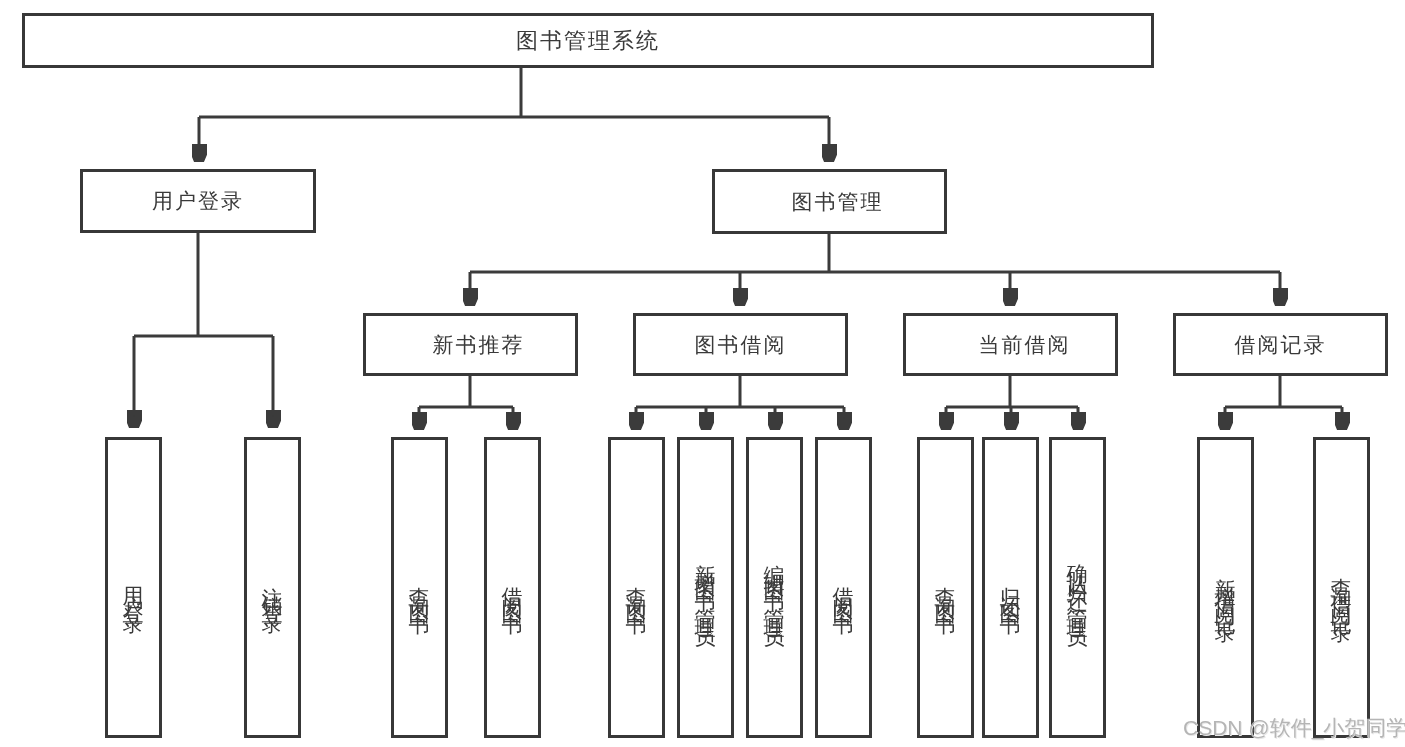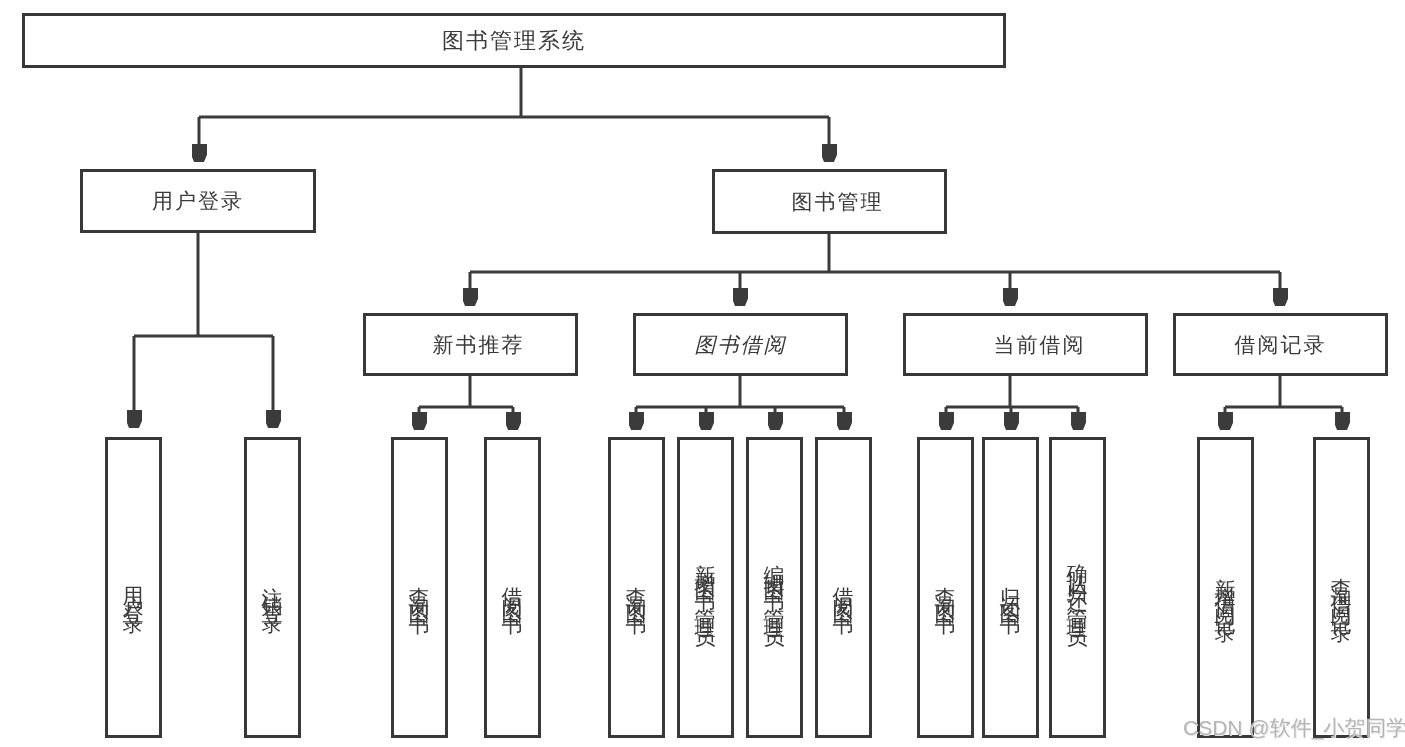--- a/index.html
+++ b/index.html
@@ -111,38 +111,38 @@
     <path d="M1010,376 V407 M946,407 H1078"></path>
     <path d="M946,407 V429" marker-end="url(#ah)"></path>
     <path d="M1011,407 V429" marker-end="url(#ah)"></path>
     <path d="M1078,407 V429" marker-end="url(#ah)"></path>
 
     <path d="M1280,376 V407 M1225,407 H1342"></path>
     <path d="M1225,407 V429" marker-end="url(#ah)"></path>
     <path d="M1342,407 V429" marker-end="url(#ah)"></path>
   </svg>
 
-  <div class="hbox root-box" style="left:22px; top:13px; width:984px; height:55px;">
+  <div class="hbox root-box" style="left:22px; top:13px; width:1132px; height:55px;">
     <span>图书管理系统</span>
   </div>
 
   <div class="hbox" style="left:80px; top:169px; width:236px; height:64px;">
     <span>用户登录</span>
   </div>
   <div class="hbox" style="left:712px; top:169px; width:235px; height:65px;padding-left:16px;">
     <span>图书管理</span>
   </div>
 
   <div class="hbox" style="left:363px; top:313px; width:215px; height:63px;padding-left:16px;">
     <span>新书推荐</span>
   </div>
-  <div class="hbox" style="left:633px; top:313px; width:215px; height:63px;font-style:italic;">
+  <div class="hbox" style="left:633px; top:313px; width:215px; height:63px;">
     <span>图书借阅</span>
   </div>
-  <div class="hbox" style="left:903px; top:313px; width:245px; height:63px;padding-left:28px;">
+  <div class="hbox" style="left:903px; top:313px; width:215px; height:63px;padding-left:28px;">
     <span>当前借阅</span>
   </div>
   <div class="hbox" style="left:1173px; top:313px; width:215px; height:63px;">
     <span>借阅记录</span>
   </div>
 
   <div class="vbox" style="left:105px;">
     <span>用户登录</span>
   </div>
   <div class="vbox" style="left:244px;">

